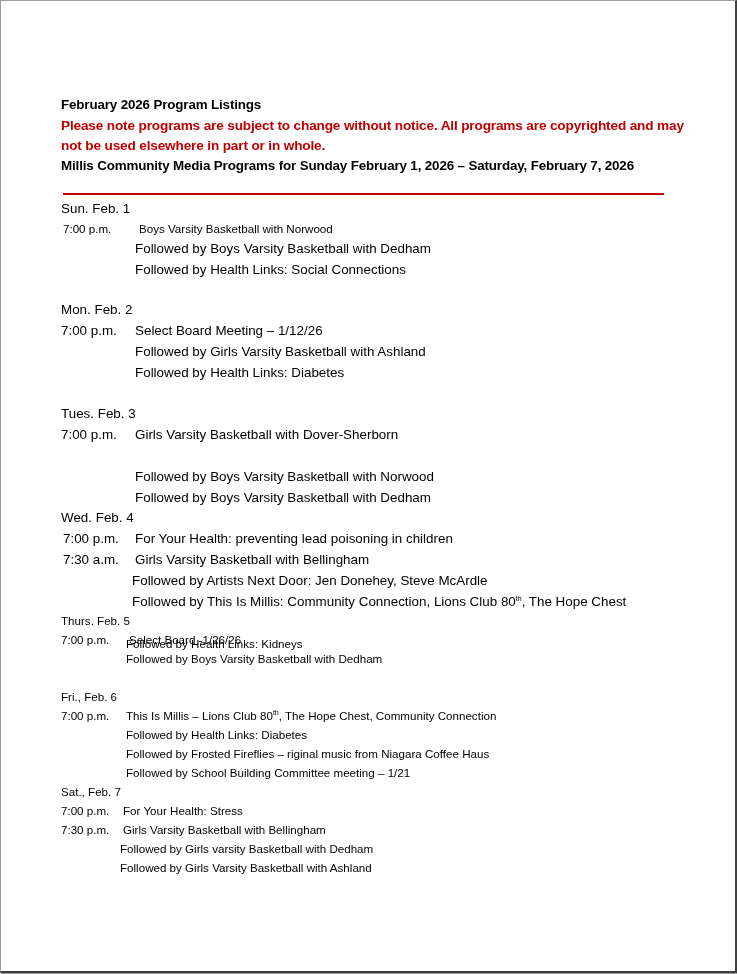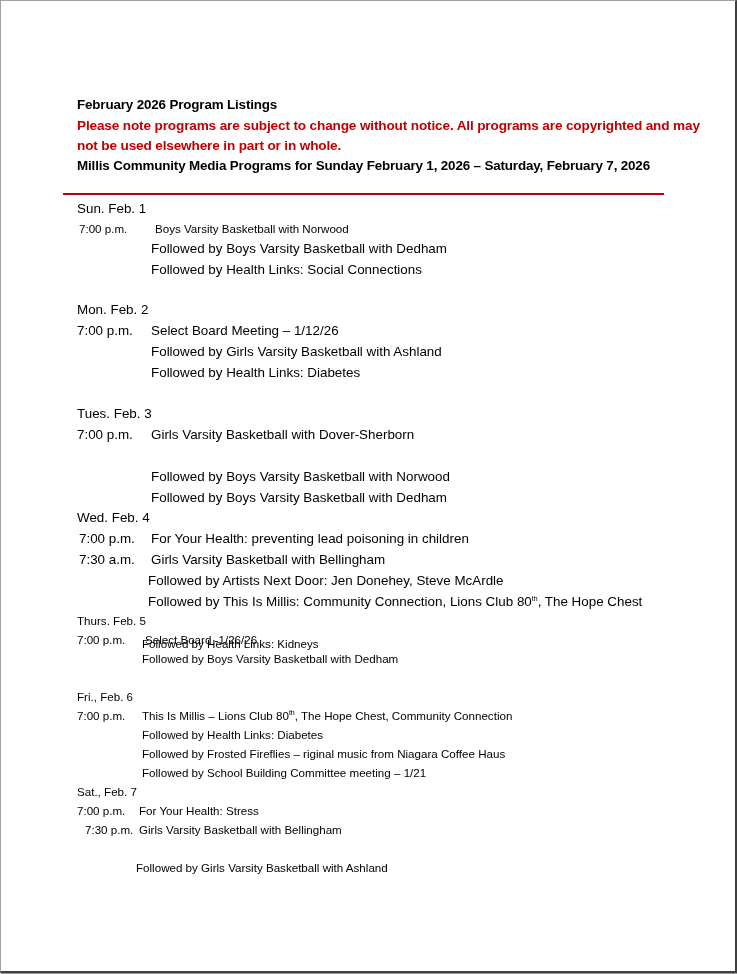--- a/index.html
+++ b/index.html
@@ -21,21 +21,21 @@
       top: 0;
       width: 734px;
       height: 970px;
       border-top: 1px solid #a0a0a0;
       border-left: 1px solid #a0a0a0;
       border-right: 2px solid #404040;
       border-bottom: 2px solid #404040;
       box-shadow: 1px 1px 0 #9a9a9a;
       background: #ffffff;
     }
-    .abs { position: absolute; white-space: nowrap; margin-left: 16px; }
+    .abs { position: absolute; white-space: nowrap; }
 
     .hdr {
       font-weight: bold;
       font-size: 13.4px;
       letter-spacing: -0.15px;
     }
     .notice {
       color: #c00000;
       font-weight: bold;
       font-size: 13.6px;
@@ -102,17 +102,18 @@
   <div class="abs row small" style="left:60px; top:689px;">Fri., Feb. 6</div>
   <div class="abs row small" style="left:60px; top:708px;">7:00 p.m.</div>
   <div class="abs row small" style="left:125px; top:708px;"><span>This Is Millis – Lions Club 80</span><sup>th</sup><span>, The Hope Chest, Community Connection</span></div>
   <div class="abs row small" style="left:125px; top:727px;">Followed by Health Links: Diabetes</div>
   <div class="abs row small" style="left:125px; top:746px;">Followed by Frosted Fireflies – riginal music from Niagara Coffee Haus</div>
   <div class="abs row small" style="left:125px; top:765px;">Followed by School Building Committee meeting – 1/21</div>
 
   <div class="abs row small" style="left:60px; top:784px;">Sat., Feb. 7</div>
   <div class="abs row small" style="left:60px; top:803px;">7:00 p.m.</div>
   <div class="abs row small" style="left:122px; top:803px;">For Your Health: Stress</div>
-  <div class="abs row small" style="left:68px; top:822px;">7:30 p.m.</div>
+  <div class="abs row small" style="left:60px; top:822px;">7:30 p.m.</div>
   <div class="abs row small" style="left:122px; top:822px;">Girls Varsity Basketball with Bellingham</div>
+  <div class="abs row small" style="left:119px; top:841px;">Followed by Girls varsity Basketball with Dedham</div>
   <div class="abs row small" style="left:119px; top:860px;">Followed by Girls Varsity Basketball with Ashland</div>
 
 </div>
 
 </body></html>

